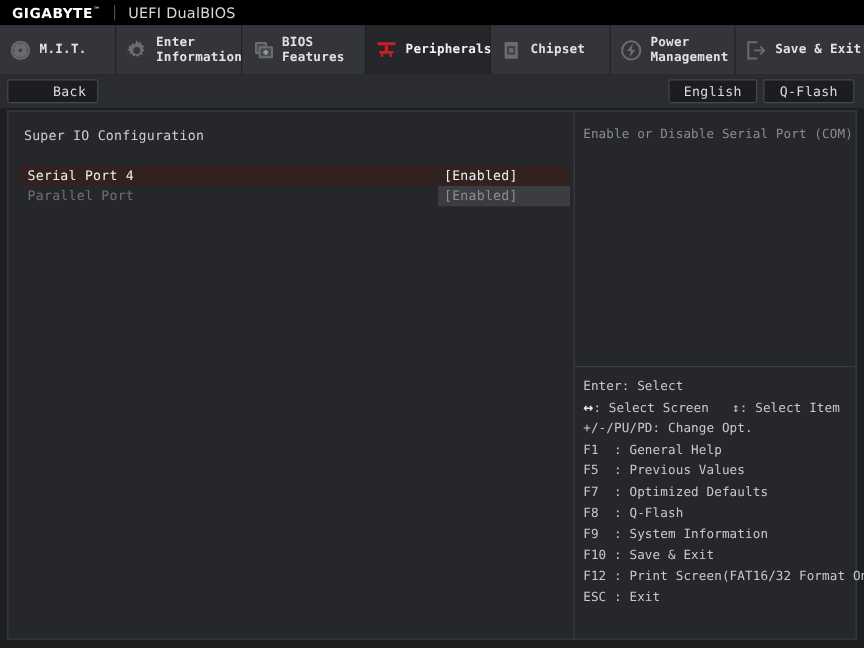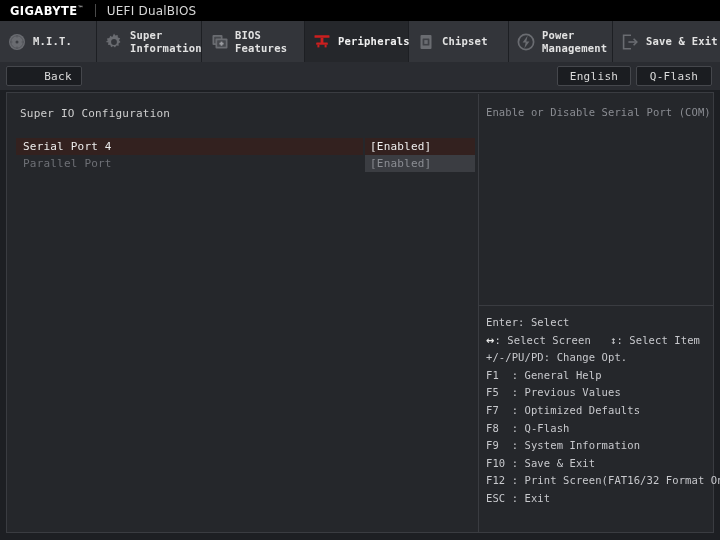--- a/index.html
+++ b/index.html
@@ -273,21 +273,21 @@
       <span class="tab-label">M.I.T.</span>
     </div>
 
     <div class="tab tab-sys">
       <span class="tab-icon">
         <svg width="20" height="20" viewBox="0 0 20 20">
           <path fill="#6a6c71" d="M10 1.6l1.3 2.0 2.3-.6.3 2.4 2.3.8-1.2 2.1 1.5 1.8-2.0 1.3.2 2.4-2.4-.2-1.3 2.0-1.8-1.5-2.1 1.2-.8-2.3-2.4-.3.6-2.3L1.6 10l2.0-1.3-.6-2.3 2.4-.3.8-2.3 2.1 1.2z"></path>
           <circle cx="10" cy="10" r="2.9" fill="#33353a"></circle>
         </svg>
       </span>
-      <span class="tab-label">Super
+      <span class="tab-label">Enter
 Information</span>
     </div>
 
     <div class="tab tab-bios">
       <span class="tab-icon">
         <svg width="20" height="20" viewBox="0 0 20 20">
           <rect x="3.5" y="3" width="10" height="10" rx="1" fill="#6a6c71"></rect>
           <rect x="5.2" y="4.7" width="6.6" height="6.6" rx="0.6" fill="#46484d"></rect>
           <rect x="6.5" y="6.5" width="12" height="10" rx="1" fill="#6a6c71"></rect>
           <rect x="8.2" y="8.2" width="8.6" height="6.6" rx="0.6" fill="#46484d"></rect>

